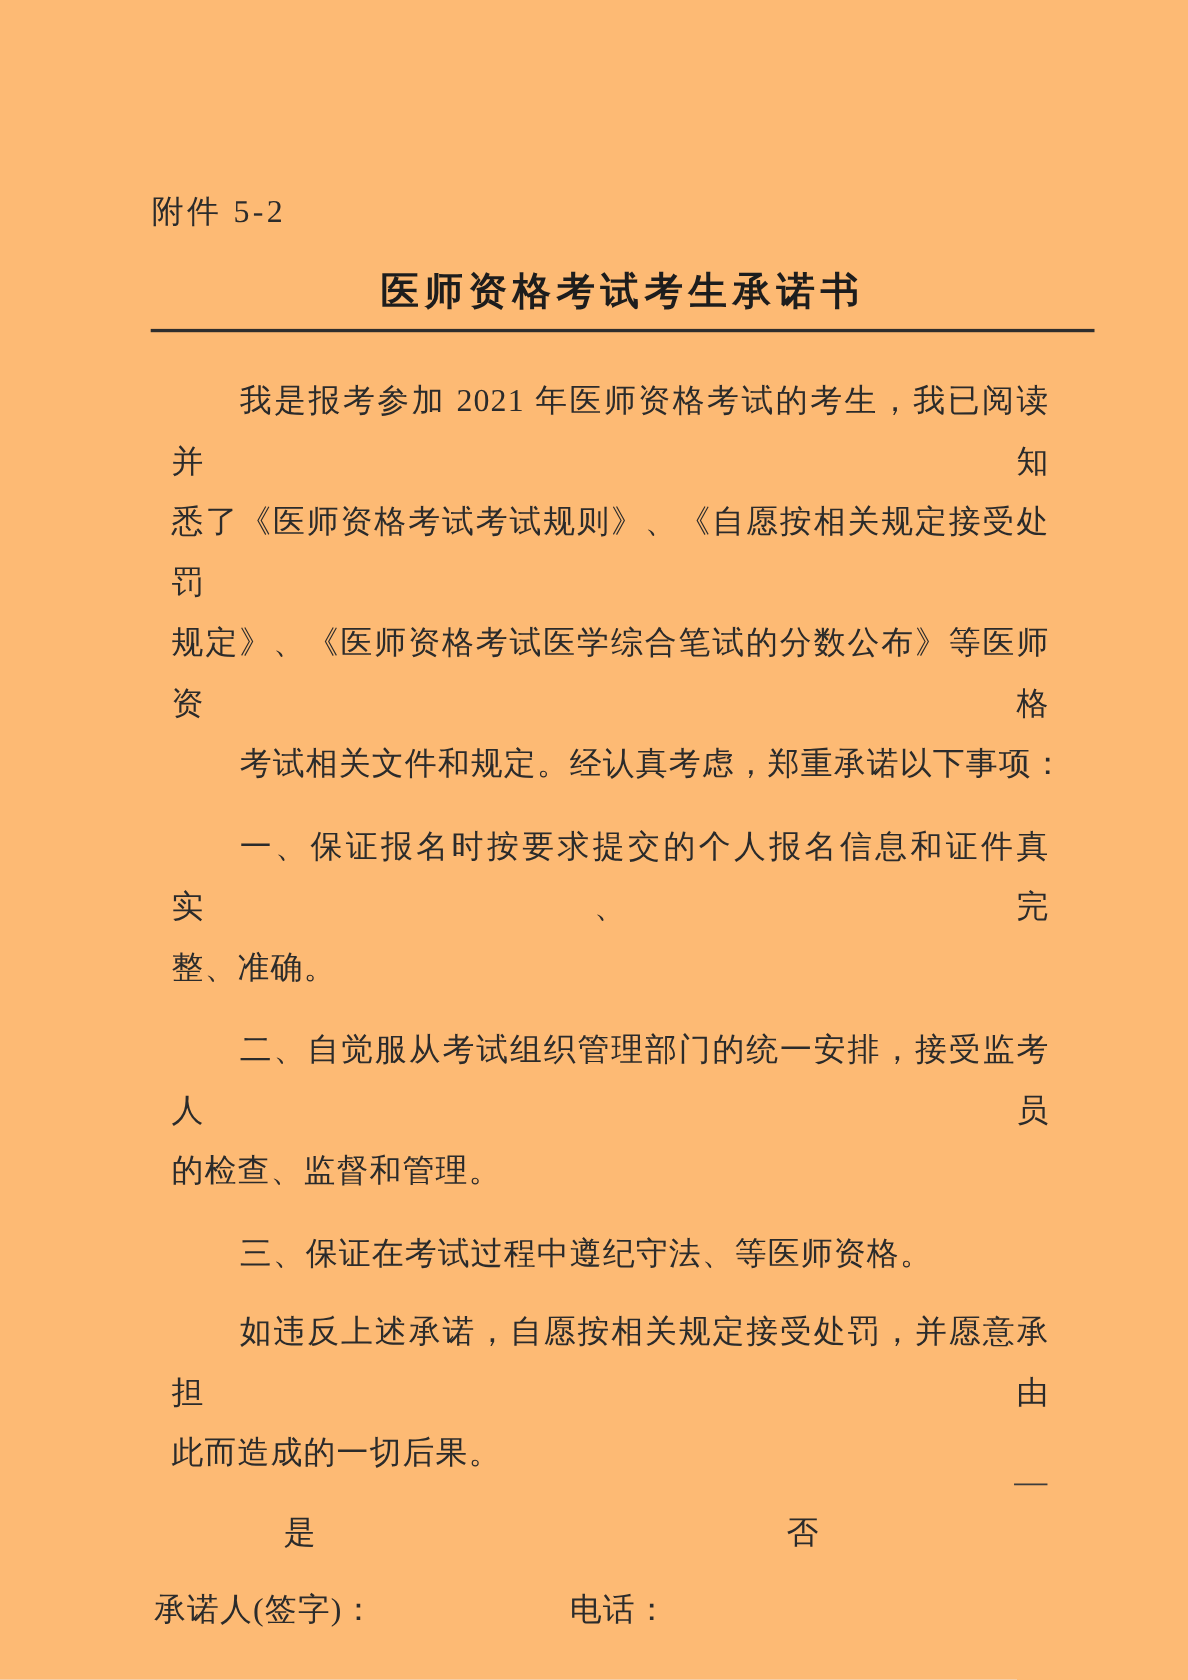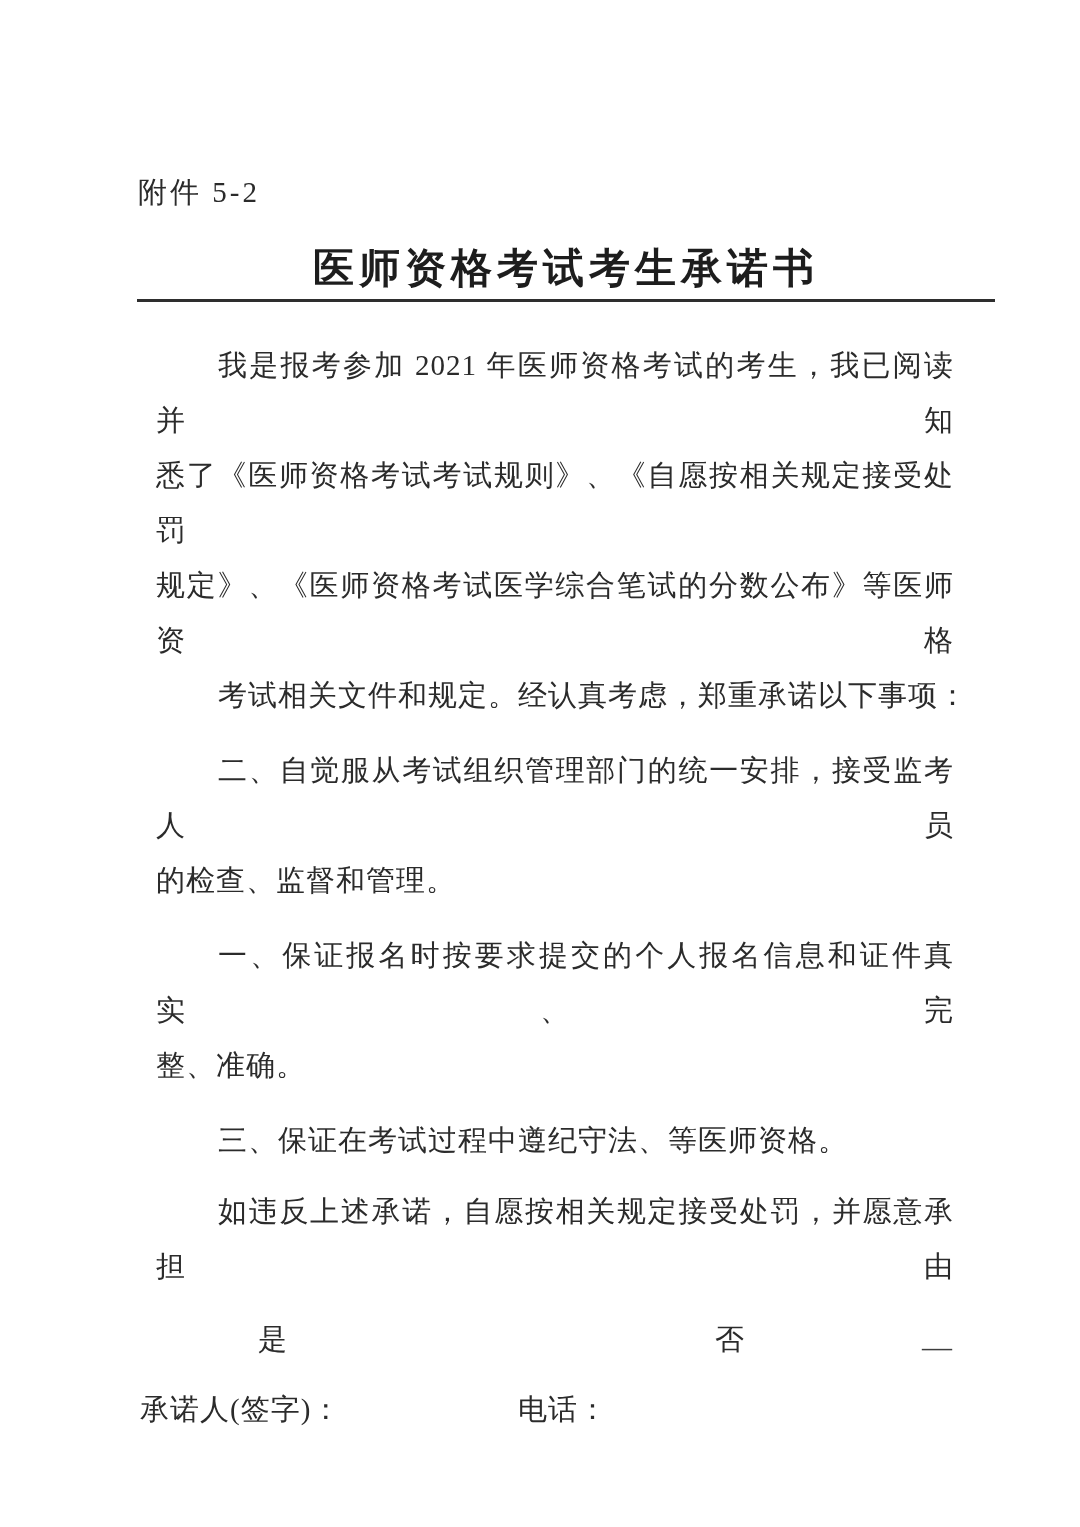--- a/index.html
+++ b/index.html
@@ -1,41 +1,41 @@
 <!DOCTYPE html>
 <html><head>
 <meta charset="utf-8">
 <style>
   html, body { margin: 0; padding: 0; background: #e9e9e9; }
   .page {
     position: relative;
     width: 1080px;
     height: 1527px;
     margin: 0 auto;
-    background: #ffffff;
+    background: #fdba74;
     overflow: hidden;
     font-family: "Liberation Serif", "DejaVu Serif", serif;
     color: #2b2b2b;
   }
   .attachment {
     position: absolute;
     left: 138px;
     top: 173px;
     font-size: 29px;
     letter-spacing: 3px;
   }
   .doc-title {
     position: absolute;
     left: 137px;
     width: 858px;
     top: 241px;
     margin: 0;
     text-align: center;
     font-family: "Liberation Sans", "DejaVu Sans", sans-serif;
-    font-size: 41px;
+    font-size: 35px;
     font-weight: 700;
     letter-spacing: 5px;
     color: #1d1d1d;
   }
   .title-rule {
     position: absolute;
     left: 137px;
     width: 858px;
     top: 299px;
     height: 3px;
@@ -107,35 +107,36 @@
   <div class="body-block">
 
     <p class="para">
       <span class="line full first">我是报考参加 2021 年医师资格考试的考生，我已阅读并知</span>
       <span class="line full">悉了《医师资格考试考试规则》、《自愿按相关规定接受处罚</span>
       <span class="line full">规定》、《医师资格考试医学综合笔试的分数公布》等医师资格</span>
       <span class="line first">考试相关文件和规定。经认真考虑，郑重承诺以下事项：</span>
     </p>
 
     <p class="para gap20">
-      <span class="line full first">二、自觉服从考试组织管理部门的统一安排，接受监考人员</span>
-      <span class="line">的检查、监督和管理。</span>
+      <span class="line full first">一、保证报名时按要求提交的个人报名信息和证件真实、完</span>
+      <span class="line">整、准确。</span>
     </p>
 
     <p class="para gap20">
-      <span class="line full first">一、保证报名时按要求提交的个人报名信息和证件真实、完</span>
-      <span class="line">整、准确。</span>
+      <span class="line full first">二、自觉服从考试组织管理部门的统一安排，接受监考人员</span>
+      <span class="line">的检查、监督和管理。</span>
     </p>
 
     <p class="para gap20">
       <span class="line first">三、保证在考试过程中遵纪守法、等医师资格。</span>
     </p>
 
     <p class="para gap10">
       <span class="line full first">如违反上述承诺，自愿按相关规定接受处罚，并愿意承担由</span>
+      <span class="line">此而造成的一切后果。</span>
     </p>
 
 
     <div class="options-row">
       <span class="opt opt-yes">是</span>
       <span class="opt opt-no">否</span>
     </div>
 
     <div class="sign-row">
       <span class="sign-label">承诺人(签字)：</span>

